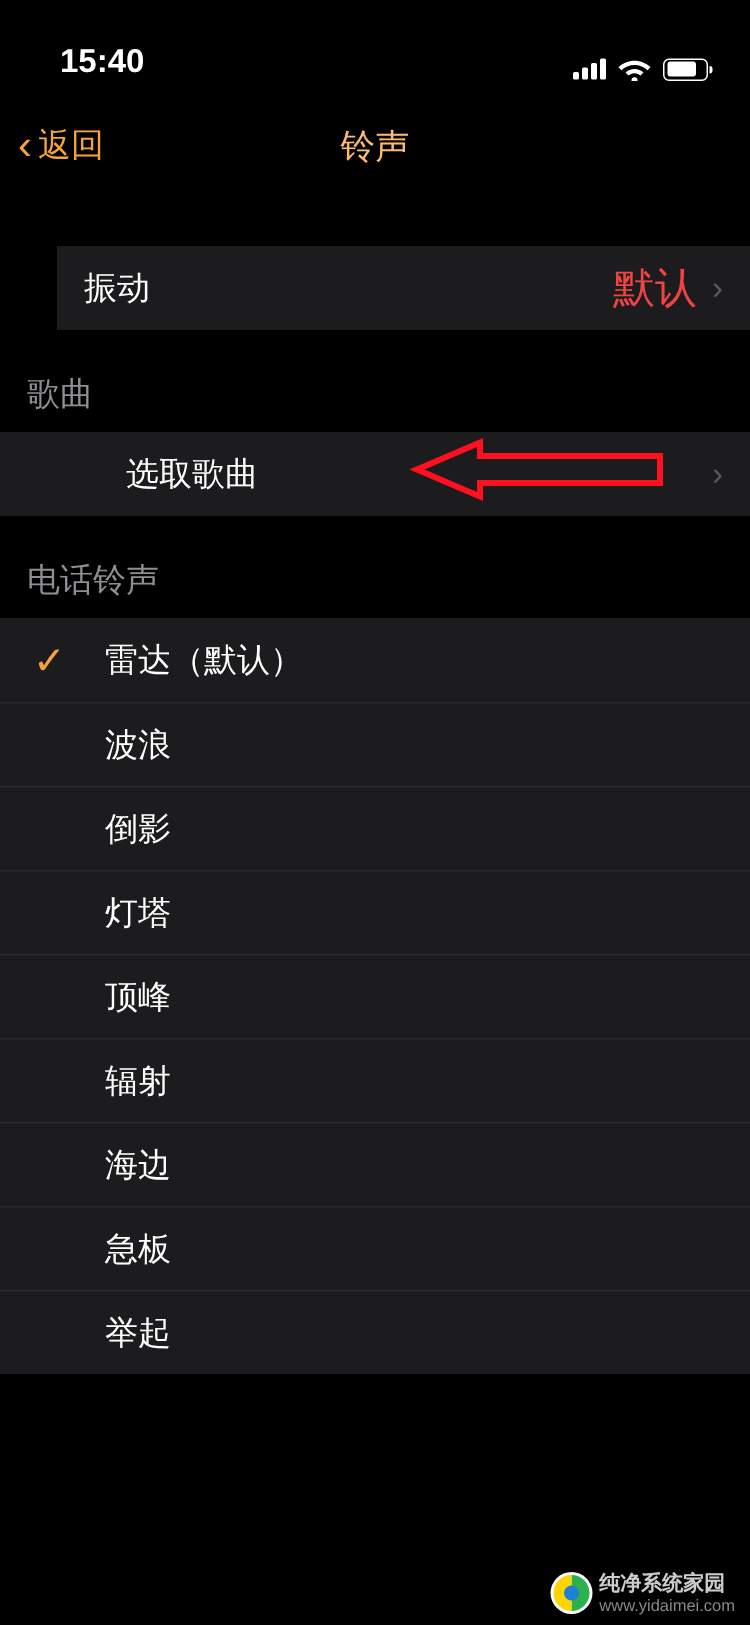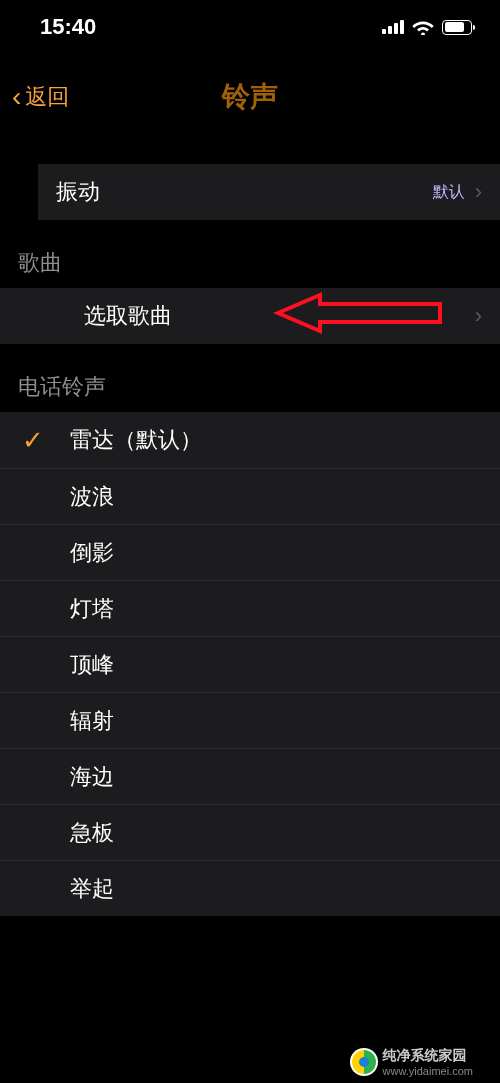--- a/index.html
+++ b/index.html
@@ -1,43 +1,43 @@
 <!DOCTYPE html>
 <html><head>
 <meta charset="utf-8">
 <style>
   * { box-sizing: border-box; margin: 0; padding: 0; }
   html, body { width: 500px; height: 1083px; background: #000; font-family: -apple-system, "Helvetica Neue", Arial, sans-serif; overflow: hidden; }
-  .status-bar { height: 54px; display: flex; align-items: center; justify-content: space-between; padding: 0 28px 0 40px; color: #fff; font-size: 22px; font-weight: 600; }
+  .status-bar { height: 54px; display: flex; align-items: flex-end; justify-content: space-between; padding: 0 28px 0 40px; color: #fff; font-size: 22px; font-weight: 600; }
   .status-right { display: flex; align-items: center; gap: 8px; }
   .signal-icon { display: flex; align-items: flex-end; gap: 2px; height: 14px; }
   .signal-icon span { width: 4px; background: #fff; border-radius: 1px; }
   .signal-icon span:nth-child(1){height:5px;} .signal-icon span:nth-child(2){height:8px;} .signal-icon span:nth-child(3){height:11px;} .signal-icon span:nth-child(4){height:14px;}
   .wifi-icon svg { display:block; }
   .battery-icon { display:flex; align-items:center; }
   .battery-icon .shell { width:30px; height:15px; border:1.5px solid #fff; border-radius:4px; position:relative; }
   .battery-icon .shell::after{ content:""; position:absolute; right:-4px; top:4px; width:2.5px; height:5px; background:#fff; border-radius:0 2px 2px 0;}
   .battery-icon .fill { position:absolute; left:1.5px; top:1.5px; bottom:1.5px; width:70%; background:#fff; border-radius:2px;}
   .sheet { background:#000; margin-top: 12px; border-radius: 18px 18px 0 0; overflow:hidden; height: calc(1083px - 54px - 12px); position:relative;}
   .nav-bar { height: 62px; display:flex; align-items:center; justify-content:center; position:relative; }
   .back { position:absolute; left:12px; top:0; bottom:0; display:flex; align-items:center; gap:4px; color:#f7a33c; font-size:22px; }
   .back-chevron { font-size:28px; line-height:1; }
-  .nav-title { color:#a16207; font-size:28px; font-weight:700; }
+  .nav-title { color:#fdba74; font-size:23px; font-weight:400; }
   .section-gap { height:36px; }
   .cell { background:#1c1c1e; min-height:56px; display:flex; align-items:center; padding:0 18px; color:#fff; font-size:22px; position:relative;margin-left:38px;}
-  .cell .cell-value { margin-left:auto; color:#c4b5fd; font-size:16px; margin-right:10px;}
+  .cell .cell-value { margin-left:auto; color:#ef4444; font-size:28px; margin-right:10px;}
   .chevron { color:#5a5a5e; font-size:22px; }
   .section-header { color:#8e8e93; font-size:22px; padding: 28px 18px 10px 18px; }
   .cell.indent { padding-left:46px; }
   .ringtone-row { min-height:56px; display:flex; align-items:center; padding-left:70px; color:#fff; font-size:22px; position:relative; border-top:0.5px solid #2a2a2c;}
   .ringtone-row.first { border-top:none; background:#1c1c1e;}
   .ringtone-list { background:#1c1c1e; }
   .check { position:absolute; left:22px; color:#f7a33c; font-size:26px; }
   .arrow-overlay { position:absolute; right:50px; top:50%; transform:translateY(-50%); pointer-events:none;}
-  .watermark { position:absolute; right:27px; bottom:6px; color:#888; font-size:14px; display:flex; align-items:center; gap:4px;}
+  .watermark { position:absolute; right:10px; bottom:6px; color:#888; font-size:14px; display:flex; align-items:center; gap:4px;}
   .song-section { background:#1c1c1e; position:relative;}
 </style>
 </head>
 <body>
 
 <div class="status-bar">
   <span>15:40</span>
   <div class="status-right">
     <div class="signal-icon">
         <span></span>

